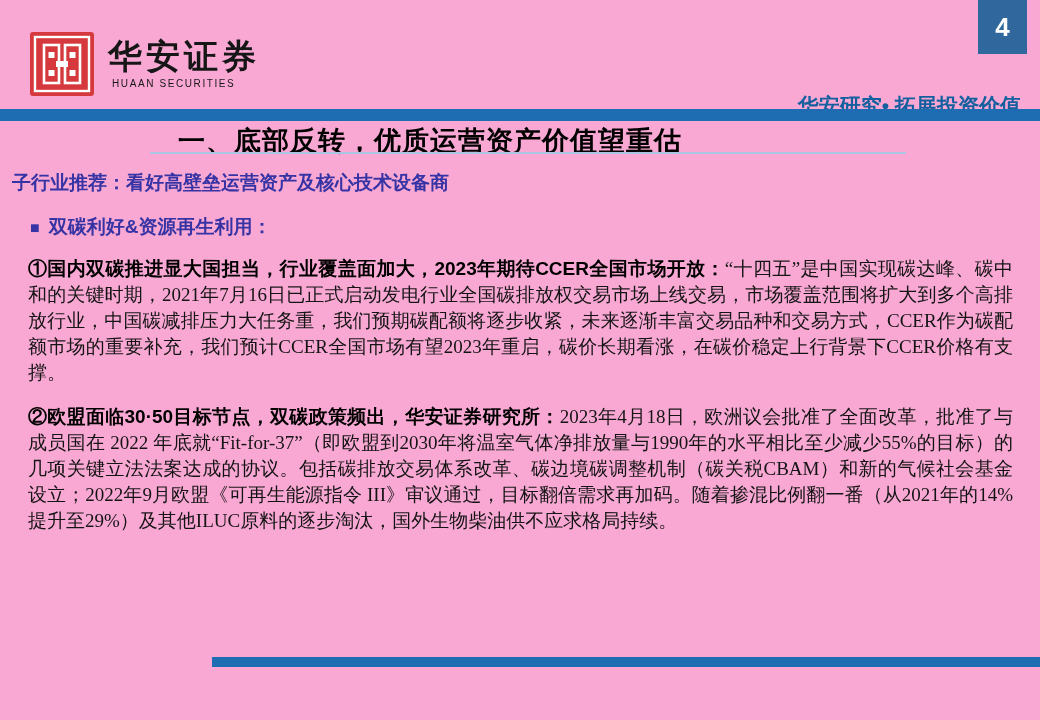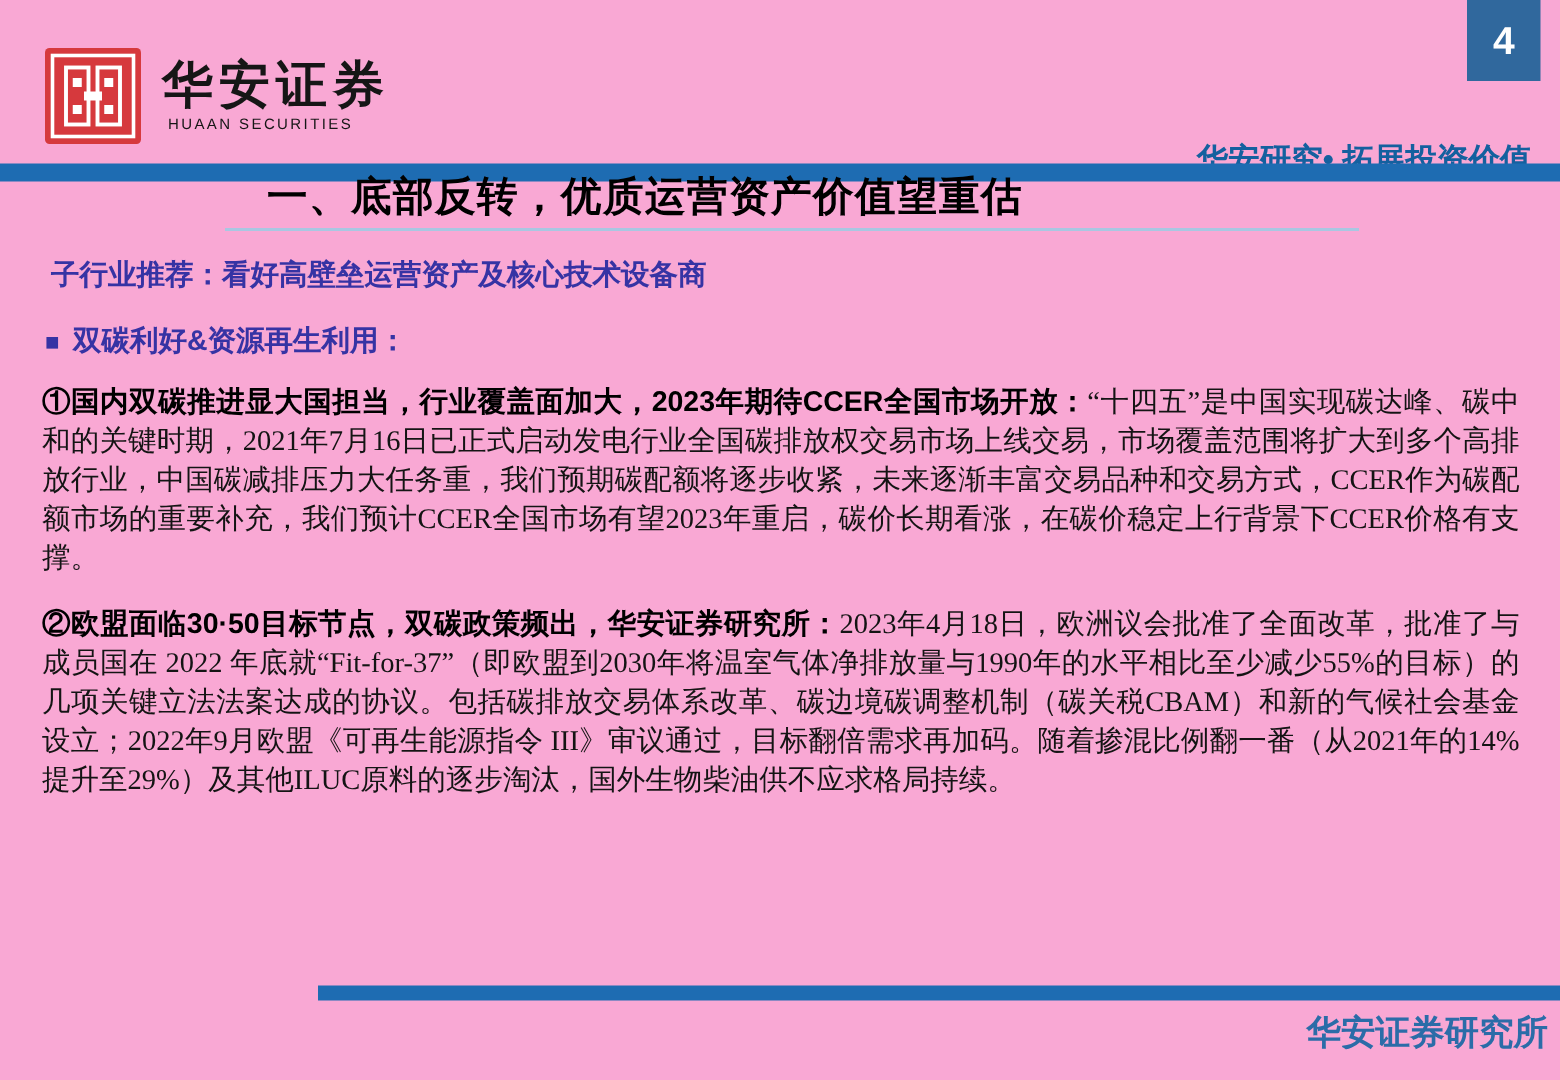--- a/index.html
+++ b/index.html
@@ -35,33 +35,33 @@
     position: absolute; right: 19px; top: 79px;
     font-size: 21px; font-weight: bold; color: #14609F; white-space: nowrap; margin-top: 13px;
   }
   .header-bar {
     position: absolute; left: 0; top: 109px; width: 1040px; height: 12px;
     background: #1E6CB2;
   }
 
   
   .title {
-    position: absolute; left: 178px; top: 116px; margin: 0;
+    position: absolute; left: 178px; top: 126px; margin: 0;
     font-family: "Liberation Serif", "DejaVu Serif", serif;
     font-size: 27px; line-height: 30px; font-weight: bold; color: #000000;
     letter-spacing: 1px; white-space: nowrap;
   }
   .title-underline {
     position: absolute; left: 150px; top: 152px; width: 756px; height: 2px;
     background: #A9C7E2;
   }
 
   
   .subtitle {
-    position: absolute; left: 34px; top: 170px; margin: 0;
+    position: absolute; left: 12px; top: 170px; margin: 0;
     font-size: 19px; font-weight: bold; color: #3633A4; white-space: nowrap;
   }
   .section-heading {
     position: absolute; left: 30px; top: 214px; margin: 0;
     font-size: 19px; font-weight: bold; color: #3633A4; white-space: nowrap; text-align: right;
   }
   .section-heading .bullet { font-size: 16px; margin-right: 9px; }
 
   
   .para {
@@ -124,15 +124,14 @@
 
   <p class="subtitle">子行业推荐：看好高壁垒运营资产及核心技术设备商</p>
   <p class="section-heading"><span class="bullet">■</span><span>双碳利好&amp;资源再生利用：</span></p>
 
   <p class="para para-1"><strong>①国内双碳推进显大国担当，行业覆盖面加大，2023年期待CCER全国市场开放：</strong><span>“十四五”是中国实现碳达峰、碳中和的关键时期，2021年7月16日已正式启动发电行业全国碳排放权交易市场上线交易，市场覆盖范围将扩大到多个高排放行业，中国碳减排压力大任务重，我们预期碳配额将逐步收紧，未来逐渐丰富交易品种和交易方式，CCER作为碳配额市场的重要补充，我们预计CCER全国市场有望2023年重启，碳价长期看涨，在碳价稳定上行背景下CCER价格有支撑。</span></p>
 
   <p class="para para-2"><strong>②欧盟面临30·50目标节点，双碳政策频出，华安证券研究所：</strong><span>2023年4月18日，欧洲议会批准了全面改革，批准了与成员国在 2022 年底就“Fit-for-37”（即欧盟到2030年将温室气体净排放量与1990年的水平相比至少减少55%的目标）的几项关键立法法案达成的协议。包括碳排放交易体系改革、碳边境碳调整机制（碳关税CBAM）和新的气候社会基金设立；2022年9月欧盟《可再生能源指令 III》审议通过，目标翻倍需求再加码。随着掺混比例翻一番（从2021年的14%提升至29%）及其他ILUC原料的逐步淘汰，国外生物柴油供不应求格局持续。</span></p>
 
 
   <div class="footer-bar"></div>
-  <div class="footer-label">华安证券研究所</div>
 
 </div>
 
 </body></html>

